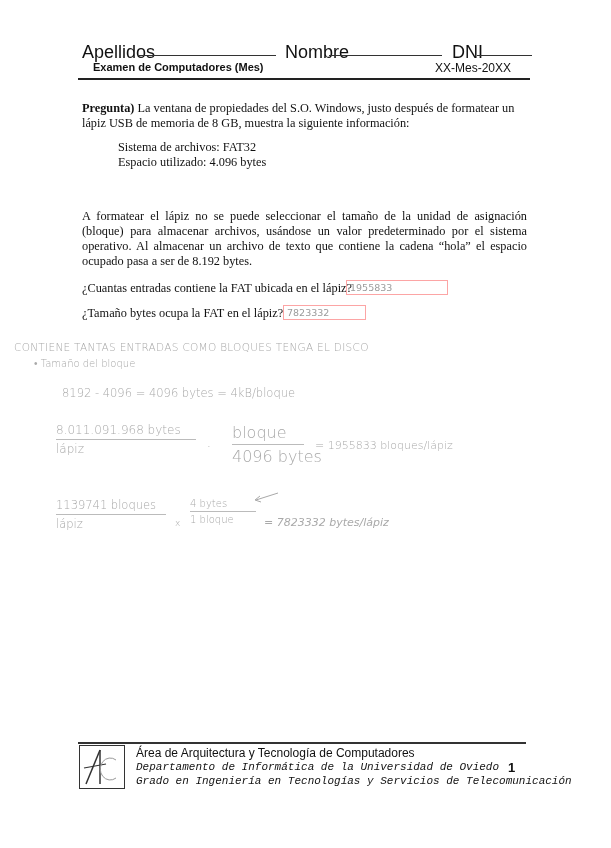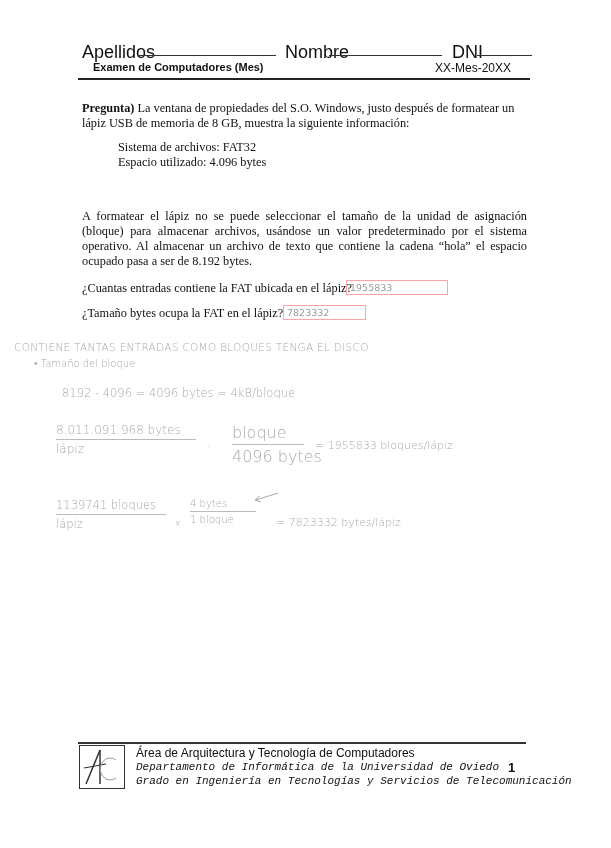--- a/index.html
+++ b/index.html
@@ -95,21 +95,21 @@
 <div class="hand" style="left:175px; top:518px; font-size:9px;">x</div>
 <div class="hand frac" style="left:190px; top:498px; width:66px; font-size:10px;">
   <span class="num">4 bytes</span>
   <span class="bar"></span>
   <span class="den">1 bloque</span>
 </div>
 <svg style="position:absolute; left:250px; top:490px;" width="30" height="16">
   <line x1="28" y1="3" x2="6" y2="10" stroke="#a9a9a9" stroke-width="1"></line>
   <polyline points="10,6 5,10 11,12" fill="none" stroke="#a9a9a9" stroke-width="1"></polyline>
 </svg>
-<div class="hand" style="left:276px; top:516px; font-size:11px;">= 7823332 bytes/lápiz</div>
+<div class="hand" style="left:264px; top:516px; font-size:11px;font-style:italic;">= 7823332 bytes/lápiz</div>
 
 <div class="foot-rule"></div>
 <div class="logo">
   <svg width="44" height="42" viewBox="0 0 44 42">
     <line x1="6" y1="38" x2="20" y2="4" stroke="#333" stroke-width="1.5"></line>
     <line x1="20" y1="4" x2="20" y2="38" stroke="#333" stroke-width="1.5"></line>
     <line x1="4" y1="22" x2="26" y2="18" stroke="#333" stroke-width="1.2"></line>
     <path d="M36 14 A 10 11 0 1 0 36 32" fill="none" stroke="#999" stroke-width="1"></path>
   </svg>
 </div>

